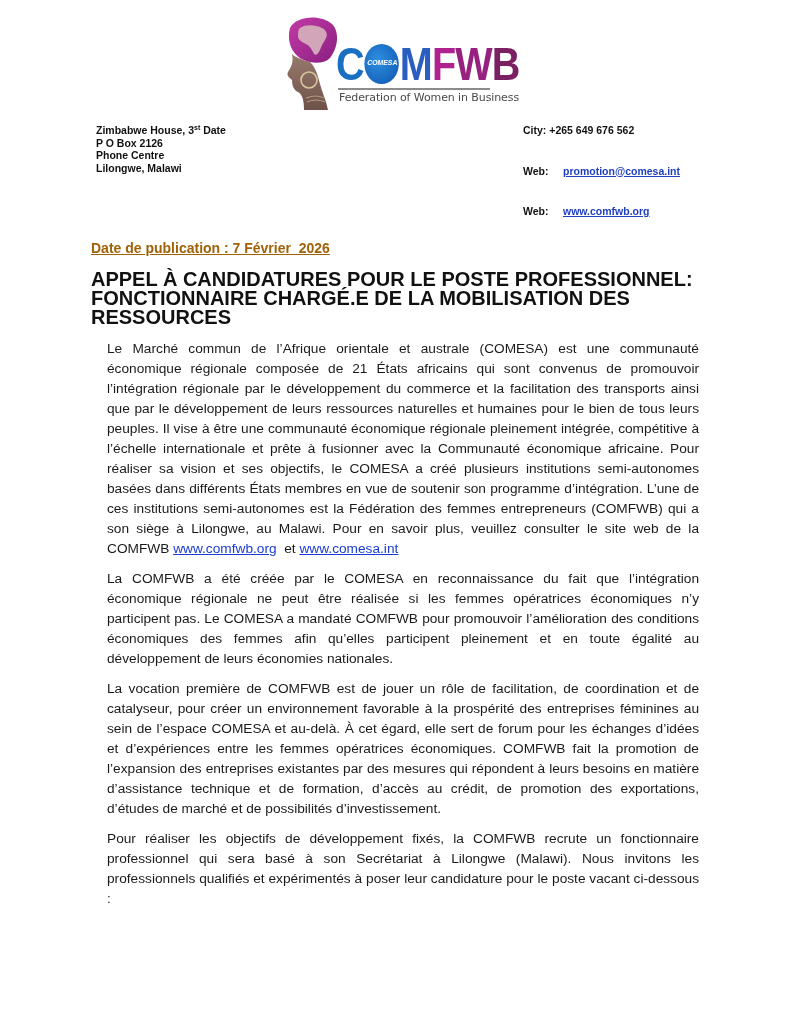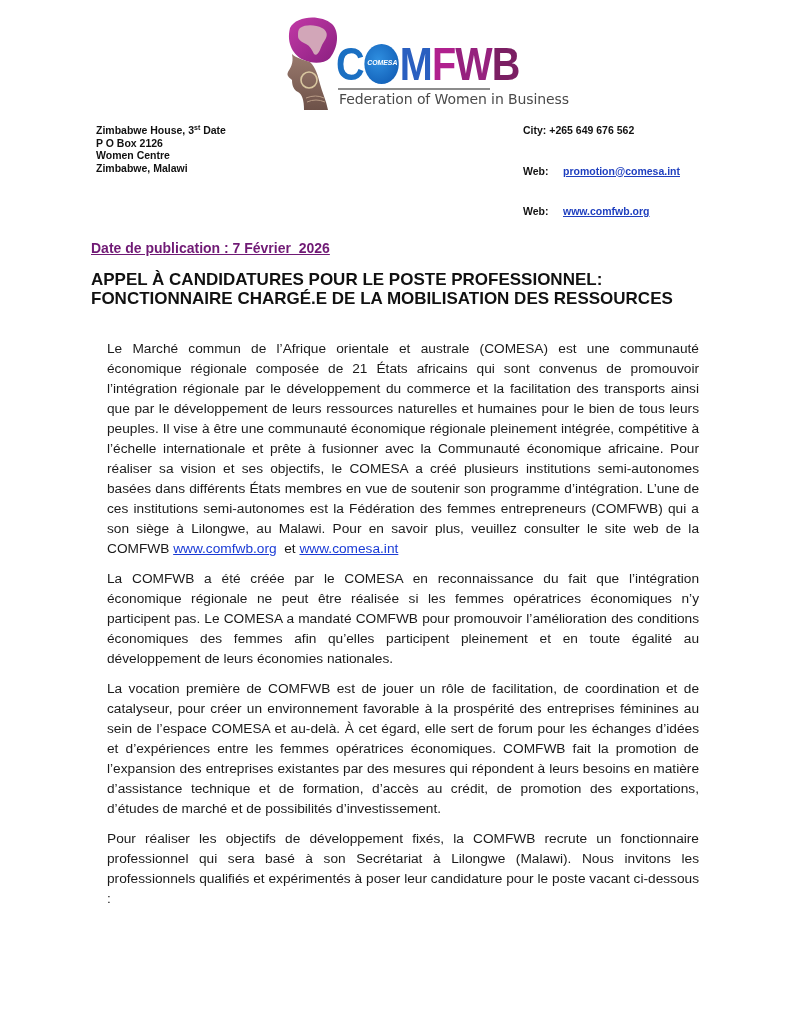--- a/index.html
+++ b/index.html
@@ -76,21 +76,21 @@
       top: 74px;
       width: 152px;
       height: 2px;
       background: #8c8c8c;
     }
     .logo-tagline {
       position: absolute;
       left: 63px;
       top: 77px;
       font-family: "DejaVu Sans", sans-serif;
-      font-size: 14px;
+      font-size: 11px;
       color: #4a4a4a;
       white-space: nowrap;
       letter-spacing: -0.1px;
     }
 
     
     .addr {
       position: absolute;
       font-size: 10.5px;
       font-weight: bold;
@@ -109,28 +109,28 @@
 
     
     .pubdate {
       position: absolute;
       left: 91px;
       top: 240px;
       font-size: 14px;
       font-weight: bold;
       text-decoration: underline;
       white-space: pre;
-      color: #701a75;
+      color: #a16207;
     }
     .title {
       position: absolute;
       left: 91px;
       top: 270px;
       width: 620px;
-      font-size: 17px;
+      font-size: 20px;
       font-weight: bold;
       line-height: 19px;
       color: #111;
     }
 
     
     .body-text {
       position: absolute;
       left: 91px;
       top: 339px;
@@ -186,22 +186,22 @@
     <span class="w">W</span>
     <span class="b">B</span>
   </div>
   <div class="logo-rule"></div>
   <div class="logo-tagline">Federation of Women in Business</div>
 </div>
 
 <div class="addr addr-left">
   <span class="line"><span>Zimbabwe House, 3</span><sup>st</sup><span> Date</span></span>
   <span class="line">P O Box 2126</span>
-  <span class="line">Women Centre</span>
-  <span class="line">Zimbabwe, Malawi</span>
+  <span class="line">Phone Centre</span>
+  <span class="line">Lilongwe, Malawi</span>
 </div>
 
 <div class="addr addr-right">
   <span class="line">
     <span>City:</span>
     <span>+265 649 676 562</span>
   </span>
   <span class="line">
     <span class="label">Web:</span><a>promotion@comesa.int</a>
   </span>

